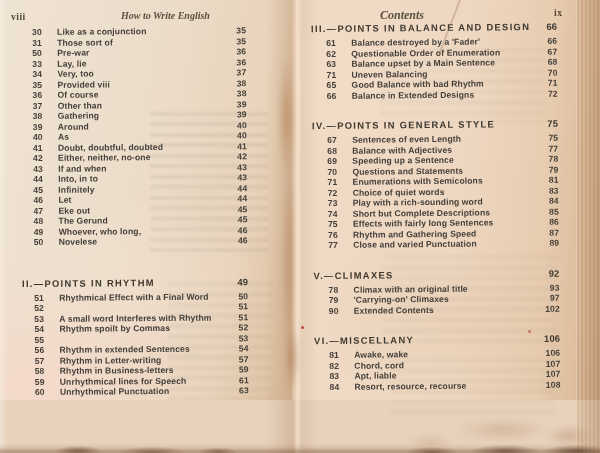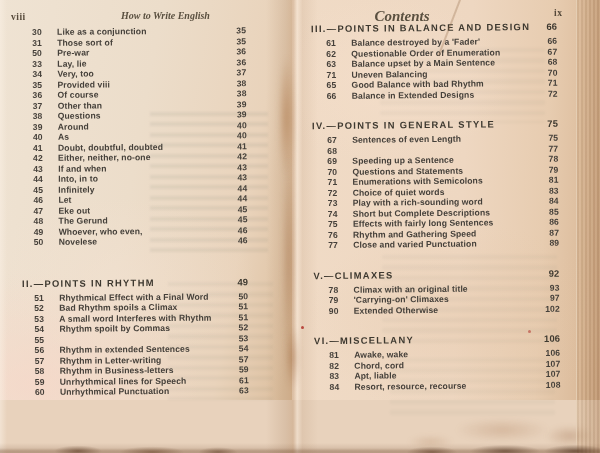--- a/index.html
+++ b/index.html
@@ -30,21 +30,21 @@
     position:absolute; font-family:"Liberation Serif", serif;
     font-size:9.5px; font-weight:bold; color:#55493a; letter-spacing:.5px;
   }
   .left .folio { left:11px; top:4px; }
   .right .folio { left:262px; top:0; }
   .running-title {
     position:absolute; font-family:"Liberation Serif", serif; font-style:italic;
     font-weight:bold; color:#5a5040; white-space:nowrap;
   }
   .left .running-title { left:0; right:0; top:2px; text-align:center; font-size:10px;margin-left:39px; }
-  .right .running-title { left:55px; width:110px; top:0; text-align:center; font-size:15px; }
+  .right .running-title { left:55px; width:110px; top:0; text-align:center; font-size:12px; }
   
   .toc { position:absolute; color:#45403a; }
   .left .toc  { left:32px; right:46px; top:27px; transform:rotate(-0.45deg); transform-origin:0 0; }
   .right .toc { left:34px; right:43px; top:23px; transform:rotate(-0.55deg); transform-origin:0 0; }
   .row { position:relative; height:10.5px; font-size:8.6px; font-weight:bold; letter-spacing:.1px; }
   .row .num   { position:absolute; left:0; width:16px; text-align:left; }
   .row .title { position:absolute; left:25px; white-space:nowrap; }
   .row .pg    { position:absolute; right:0; }
   .sec-header {
     position:relative; height:12px; margin-bottom:3px;
@@ -156,21 +156,21 @@
             <span class="title">Of course</span>
             <span class="pg">38</span>
           </div>
           <div class="row">
             <span class="num">37</span>
             <span class="title">Other than</span>
             <span class="pg">39</span>
           </div>
           <div class="row">
             <span class="num">38</span>
-            <span class="title">Questions</span>
+            <span class="title">Gathering</span>
             <span class="pg">39</span>
           </div>
           <div class="row">
             <span class="num">39</span>
             <span class="title">Around</span>
             <span class="pg">40</span>
           </div>
           <div class="row">
             <span class="num">40</span>
             <span class="title">As</span>
@@ -211,21 +211,21 @@
             <span class="title">Eke out</span>
             <span class="pg">45</span>
           </div>
           <div class="row">
             <span class="num">48</span>
             <span class="title">The Gerund</span>
             <span class="pg">45</span>
           </div>
           <div class="row">
             <span class="num">49</span>
-            <span class="title">Whoever, who even,</span>
+            <span class="title">Whoever, who long,</span>
             <span class="pg">46</span>
           </div>
           <div class="row">
             <span class="num">50</span>
             <span class="title">Novelese</span>
             <span class="pg">46</span>
           </div>
         </div>
       <div class="sec-block">
         <div class="sec-header">
@@ -233,21 +233,20 @@
           <span class="sec-page">49</span>
         </div>
         <div class="rows">
             <div class="row">
               <span class="num">51</span>
               <span class="title">Rhythmical Effect with a Final Word</span>
               <span class="pg">50</span>
             </div>
             <div class="row">
               <span class="num">52</span>
-              <span class="title">Bad Rhythm spoils a Climax</span>
               <span class="pg">51</span>
             </div>
             <div class="row">
               <span class="num">53</span>
               <span class="title">A small word Interferes with Rhythm</span>
               <span class="pg">51</span>
             </div>
             <div class="row">
               <span class="num">54</span>
               <span class="title">Rhythm spoilt by Commas</span>
@@ -331,20 +330,21 @@
         <div class="sec-block">
           <div class="sec-header"><span class="sec-label">IV.—POINTS IN GENERAL STYLE</span><span class="sec-page">75</span></div>
           <div class="rows">
             <div class="row">
               <span class="num">67</span>
               <span class="title">Sentences of even Length</span>
               <span class="pg">75</span>
             </div>
             <div class="row">
               <span class="num">68</span>
+              <span class="title">Balance with Adjectives</span>
               <span class="pg">77</span>
             </div>
             <div class="row">
               <span class="num">69</span>
               <span class="title">Speeding up a Sentence</span>
               <span class="pg">78</span>
             </div>
             <div class="row">
               <span class="num">70</span>
               <span class="title">Questions and Statements</span>
@@ -395,21 +395,21 @@
               <span class="title">Climax with an original title</span>
               <span class="pg">93</span>
             </div>
             <div class="row">
               <span class="num">79</span>
               <span class="title">'Carrying-on' Climaxes</span>
               <span class="pg">97</span>
             </div>
             <div class="row">
               <span class="num">90</span>
-              <span class="title">Extended Otherwise</span>
+              <span class="title">Extended Contents</span>
               <span class="pg">102</span>
             </div>
           </div>
         </div>
         <div class="sec-block">
           <div class="sec-header"><span class="sec-label">VI.—MISCELLANY</span><span class="sec-page">106</span></div>
           <div class="rows">
             <div class="row">
               <span class="num">81</span>
               <span class="title">Awake, wake</span>

